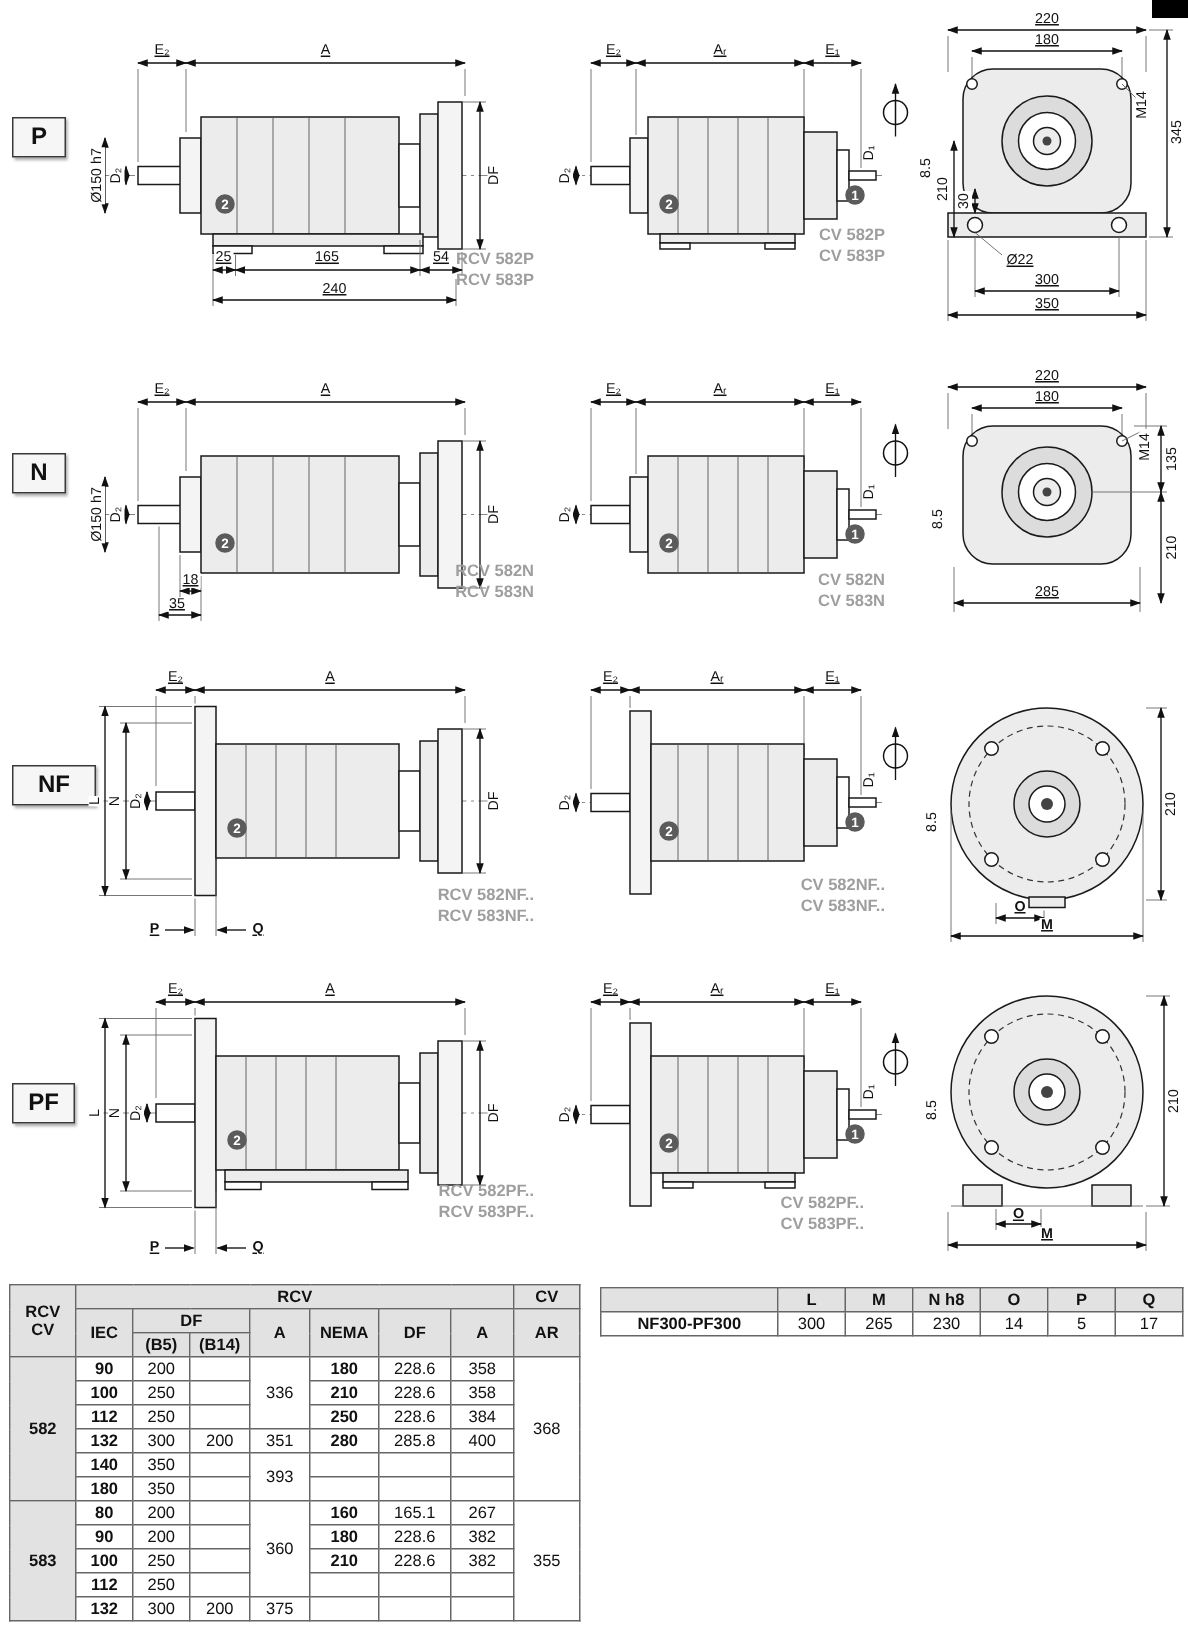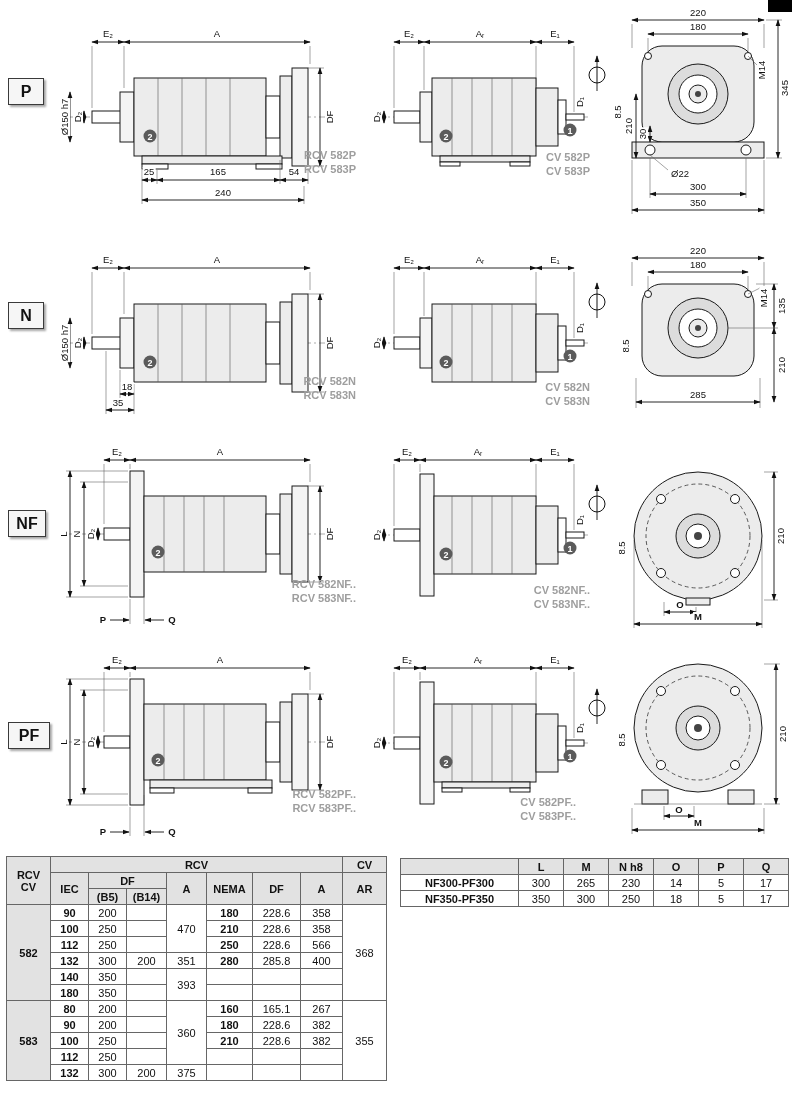--- a/index.html
+++ b/index.html
@@ -7,21 +7,21 @@
               font-family:"Liberation Sans", sans-serif; color:#111; }
   body { position:relative; }
   .corner-tab { position:absolute; top:0; right:0; width:24px; height:12px; background:#000; }
   .row { position:absolute; left:0; width:792px; }
   .rowlabel { position:absolute; left:8px; height:27px; border:1.6px solid #3a3a3a; background:#f6f6f6;
               font-weight:bold; font-size:16px; display:flex; align-items:center; justify-content:center;
               box-shadow:1.5px 1.5px 2px rgba(0,0,0,.35); }
   .draw { position:absolute; }
   .draw svg { position:absolute; left:0; top:0; }
   .dimh, .dimv { position:absolute; font-size:9.5px; white-space:nowrap; background:#fff; padding:0 1px; line-height:1.05; }
-  .dimh { transform:translate(-50%,-50%); }
+  .dimh { transform:translate(-50%,-50%);text-decoration:underline; }
   .dimv { transform:translate(-50%,-50%) rotate(-90deg); }
   .b { font-weight:bold; }
   .models { position:absolute; width:112px; text-align:right; font-size:11px; font-weight:bold; color:#9e9e9e; line-height:1.3; }
   .badge { position:absolute; width:13px; height:13px; border-radius:50%; background:#5b5b5b; color:#fff;
            font-size:9px; font-weight:bold; display:flex; align-items:center; justify-content:center;
            transform:translate(-50%,-50%); }
   .orient { position:absolute; }
   
   .part { fill:#fff; stroke:#1a1a1a; stroke-width:1; }
   .f  { fill:#ececec; }
@@ -95,21 +95,21 @@
     <span class="dimh" style="left:50px;top:14px">E₂</span>
     <span class="dimh" style="left:159px;top:14px">A</span>
     <span class="dimv" style="left:7px;top:97px">Ø150 h7</span>
     <span class="dimv" style="left:20px;top:97px">D₂</span>
     <span class="dimv" style="left:272px;top:97px">DF</span>
     <span class="dimh" style="left:91px;top:152px">25</span>
     <span class="dimh" style="left:160px;top:152px">165</span>
     <span class="dimh" style="left:236px;top:152px">54</span>
     <span class="dimh" style="left:165px;top:173px">240</span>
     <span class="badge" style="left:92px;top:116px">2</span>
-    <div class="models" style="right:2px;top:128px">
+    <div class="models" style="right:2px;top:146px">
       <div>RCV 582P</div>
       <div>RCV 583P</div>
     </div>
   </div>
 
   <div class="draw" style="left:372px;top:12px;width:220px;height:214px">
     <svg width="220" height="214" viewBox="0 0 220 214">
       <line class="cl" x1="4" y1="97" x2="216" y2="97"></line>
       <line class="ext" x1="22" y1="26" x2="22" y2="88"></line>
         <line class="ext" x1="52" y1="26" x2="52" y2="70"></line>
@@ -318,21 +318,21 @@
     <span class="dimh" style="left:86px;top:19px">180</span>
     <span class="dimv" style="left:152px;top:52px">M14</span>
     <span class="dimv" style="left:170px;top:60px">135</span>
     <span class="dimv" style="left:170px;top:119px">210</span>
     <span class="dimv" style="left:14px;top:100px">8.5</span>
     <span class="dimh" style="left:86px;top:149px">285</span>
   </div>
 </div>
 
 <div class="row" style="top:430px;height:206px">
-  <div class="rowlabel" style="top:80px;width:38px">
+  <div class="rowlabel" style="top:80px;width:56px">
     <span>NF</span>
   </div>
 
   <div class="draw" style="left:58px;top:8px;width:300px;height:198px">
     <svg width="300" height="198" viewBox="0 0 300 198">
       <line class="cl" x1="6" y1="96" x2="272" y2="96"></line>
       <line class="ext" x1="46" y1="26" x2="46" y2="86"></line>
         <line class="ext" x1="72" y1="26" x2="72" y2="31"></line>
         <line class="ext" x1="252" y1="26" x2="252" y2="44"></line>
       <line class="dl" x1="46" y1="22" x2="72" y2="22" marker-start="url(#mA)" marker-end="url(#mA)"></line>
@@ -364,21 +364,21 @@
     </svg>
     <span class="dimh" style="left:59px;top:14px">E₂</span>
     <span class="dimh" style="left:162px;top:14px">A</span>
     <span class="dimv" style="left:6px;top:96px">L</span>
     <span class="dimv" style="left:19px;top:96px">N</span>
     <span class="dimv" style="left:33px;top:96px">D₂</span>
     <span class="dimv" style="left:272px;top:96px">DF</span>
     <span class="dimh b" style="left:45px;top:182px">P</span>
     <span class="dimh b" style="left:114px;top:182px">Q</span>
     <span class="badge" style="left:100px;top:114px">2</span>
-    <div class="models" style="right:2px;top:139px">
+    <div class="models" style="right:2px;top:152px">
       <div>RCV 582NF..</div>
       <div>RCV 583NF..</div>
     </div>
   </div>
 
   <div class="draw" style="left:372px;top:8px;width:220px;height:198px">
     <svg width="220" height="198" viewBox="0 0 220 198">
       <line class="cl" x1="4" y1="97" x2="216" y2="97"></line>
       <line class="ext" x1="22" y1="26" x2="22" y2="88"></line>
         <line class="ext" x1="48" y1="26" x2="48" y2="34"></line>
@@ -615,41 +615,41 @@
   <tr>
     <th>(B5)</th>
     <th>(B14)</th>
   </tr>
 
   <tr>
     <td rowspan="6" class="grp">582</td>
     <td class="b">90</td>
     <td>200</td>
     <td></td>
-    <td rowspan="3">470</td>
+    <td rowspan="3">336</td>
     <td class="b">180</td>
     <td>228.6</td>
     <td>358</td>
     <td rowspan="6">368</td>
   </tr>
   <tr>
     <td class="b">100</td>
     <td>250</td>
     <td></td>
     <td class="b">210</td>
     <td>228.6</td>
     <td>358</td>
   </tr>
   <tr>
     <td class="b">112</td>
     <td>250</td>
     <td></td>
     <td class="b">250</td>
     <td>228.6</td>
-    <td>566</td>
+    <td>384</td>
   </tr>
   <tr>
     <td class="b">132</td>
     <td>300</td>
     <td>200</td>
     <td>351</td>
     <td class="b">280</td>
     <td>285.8</td>
     <td>400</td>
   </tr>
@@ -740,23 +740,14 @@
   </tr>
   <tr>
     <td class="b">NF300-PF300</td>
     <td>300</td>
     <td>265</td>
     <td>230</td>
     <td>14</td>
     <td>5</td>
     <td>17</td>
   </tr>
-  <tr>
-    <td class="b">NF350-PF350</td>
-    <td>350</td>
-    <td>300</td>
-    <td>250</td>
-    <td>18</td>
-    <td>5</td>
-    <td>17</td>
-  </tr>
 </tbody>
   </table>
 
 </body></html>

